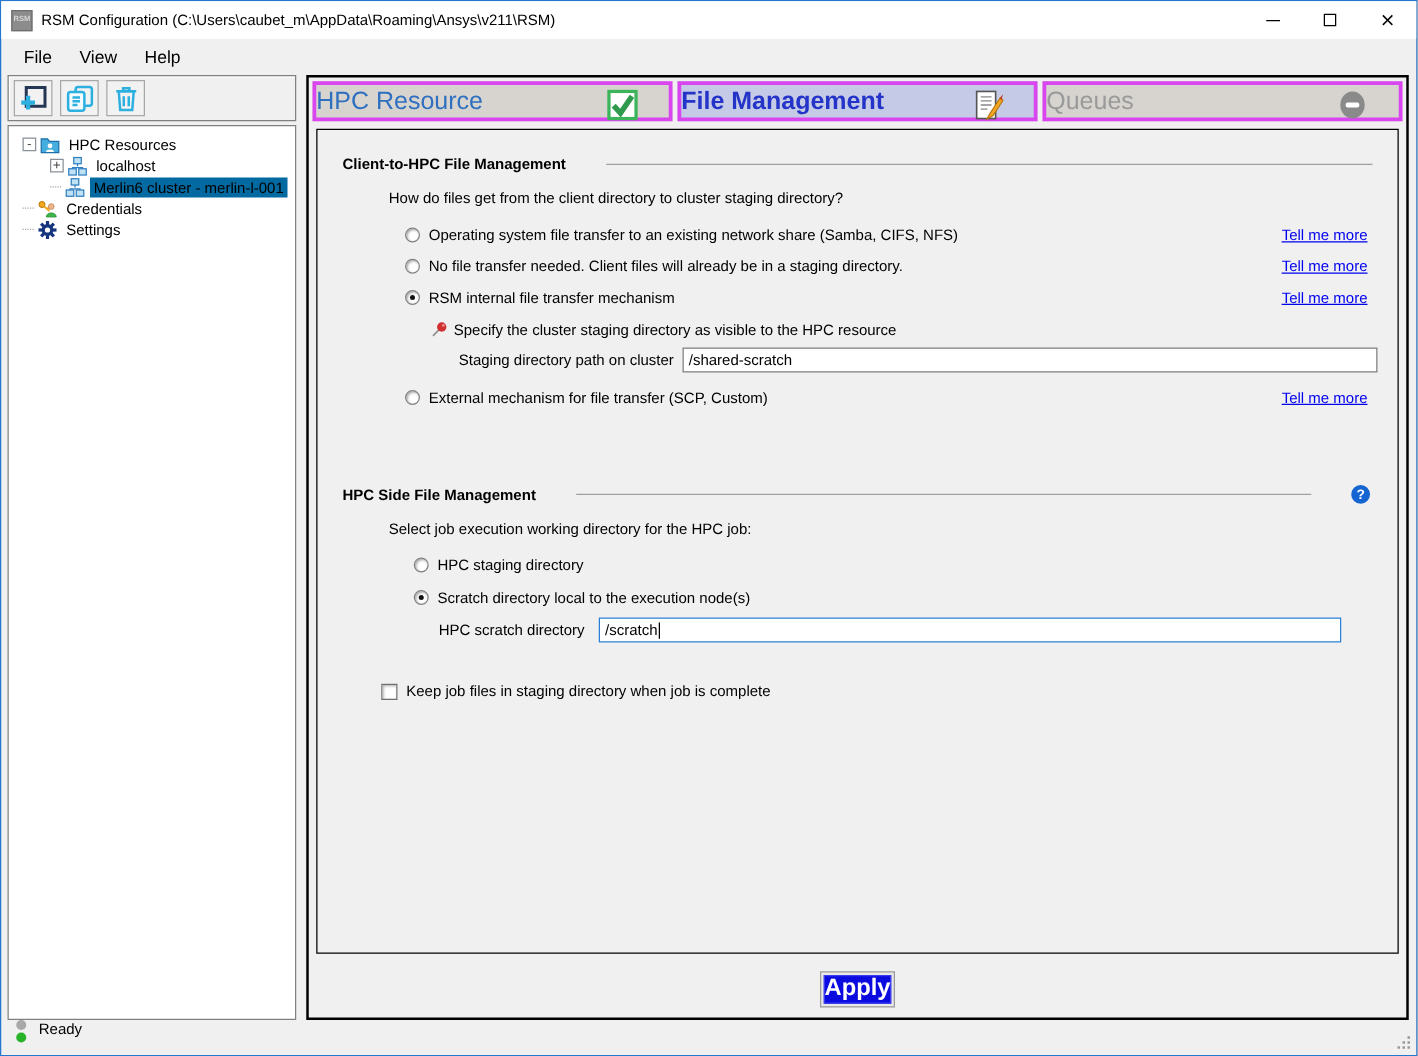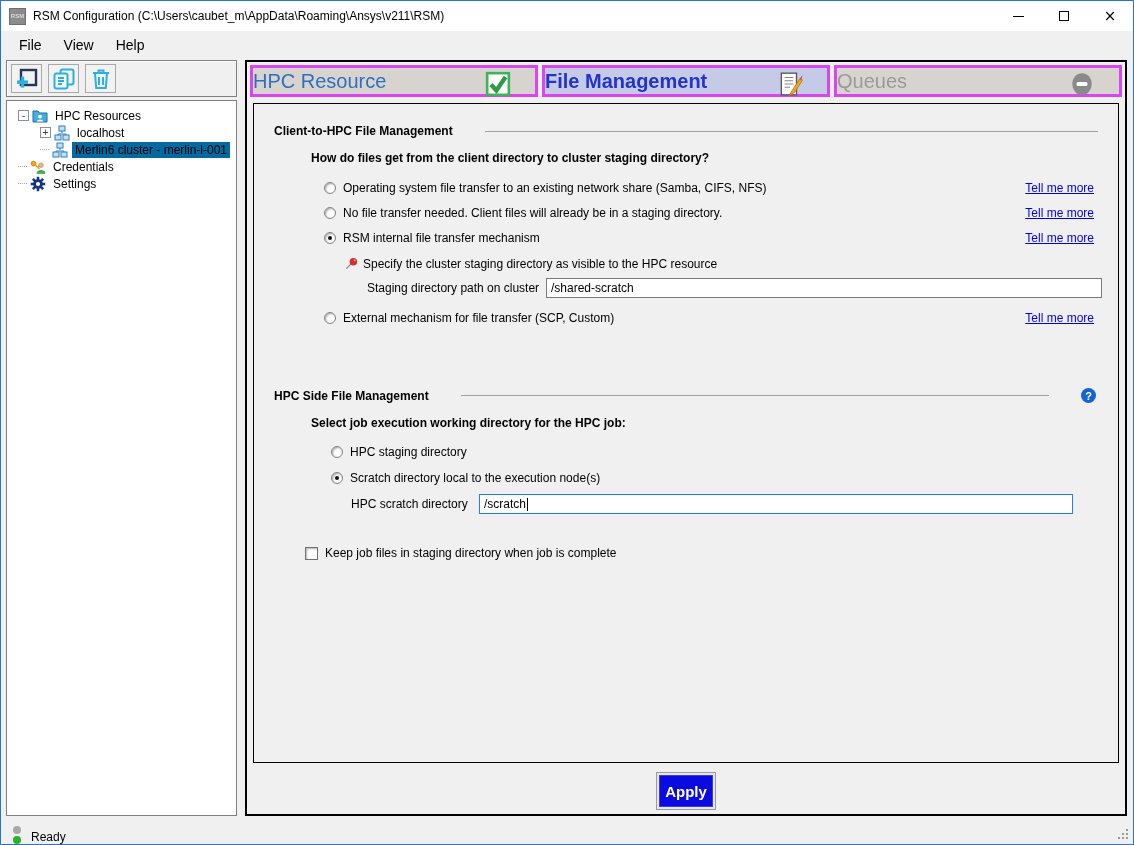--- a/index.html
+++ b/index.html
@@ -45,21 +45,21 @@
   .tab { flex:1; height:32px; border:3px solid #d946ef; display:flex; align-items:center; justify-content:flex-start;
     position:relative; font-size:20px; background:#d7d4cf; }
   .tab .tab-icon { position:absolute; right:24px; top:3px; }
   .tab-complete { color:#2e6fc0; }
   .tab-active { background:#c5cbe6; color:#2433c8; font-weight:bold; }
   .tab-disabled { color:#9a9a9a; }
   .content { flex:1; margin:4px 6px 5px 6px; border:1px solid #000; background:#f0f0f0; overflow:hidden; }
   .sec-head { display:flex; align-items:center; padding:0 20px 0 20px; margin-top:20px;gap:22px; }
   .sec-title { font-weight:bold; font-size:12px; white-space:nowrap; }
   .hline { flex:1; border-top:1px solid #a0a0a0; margin-left:10px; }
-  .question { margin:13px 0 0 57px; font-size:12px;font-weight:bold; }
+  .question { margin:13px 0 0 57px; font-size:12px; }
   .opt-row { display:flex; align-items:center; margin-left:70px; padding-right:24px; }
   .radio { width:12px; height:12px; border-radius:50%; background:#fff; border:1px solid #818181;
     box-shadow:inset 1px 1px 2px rgba(0,0,0,.35); margin-right:7px; flex:none; position:relative; }
   .radio.checked::after { content:""; position:absolute; left:3px; top:3px; width:4px; height:4px;
     border-radius:50%; background:#111; }
   .opt-label { font-size:12px; }
   .tell-link { margin-left:auto; color:#0000ee; text-decoration:underline; font-size:12px; }
   .pin-row { display:flex; align-items:center; margin:11px 0 0 90px; }
   .pin-row .txt { font-size:12px; margin-left:4px; }
   .field-row { display:flex; align-items:center; }
@@ -67,24 +67,24 @@
     padding-left:4px; font-size:12px; }
   .textbox.focused { border-color:#2a7fd4; }
   .caret { width:1px; height:13px; background:#000; margin-left:1px; }
   .checkbox { width:13px; height:13px; background:#fff; border:1px solid #707070;
     box-shadow:inset 1px 1px 2px rgba(0,0,0,.3); margin-right:7px; flex:none; }
   .help-badge { width:15px; height:15px; border-radius:50%; background:#1464d2; color:#fff; font-weight:bold;
     font-size:11px; display:flex; align-items:center; justify-content:center; margin-left:10px; flex:none; }
   
   .apply-row { height:46px; display:flex; align-items:center; justify-content:center; flex:none; }
   .apply-frame { border:1px solid #9a9a9a; background:#e8e8e8; padding:2px; }
-  .apply-btn { width:54px; height:32px; background:#0b0be0; color:#fff; font-weight:bold; font-size:15px;
+  .apply-btn { width:54px; height:23px; background:#0b0be0; color:#fff; font-weight:bold; font-size:19px;
     border:1px solid #3a3af0; display:flex; align-items:center; justify-content:center; }
   
-  .statusbar { flex:1; display:flex; align-items:flex-end; padding-left:12px; position:relative; }
+  .statusbar { flex:1; display:flex; align-items:flex-start; padding-left:12px; position:relative; }
   .lights { display:flex; flex-direction:column; gap:2px; margin-right:10px; }
   .dot { width:8px; height:8px; border-radius:50%; }
   .dot-gray { background:#a8a8a8; } .dot-green { background:#28b428; }
   .grip { position:absolute; right:5px; bottom:5px; width:2px; height:2px; background:#9a9a9a;
     box-shadow:-4px 0 #9a9a9a,-8px 0 #9a9a9a,0 -4px #9a9a9a,-4px -4px #9a9a9a,0 -8px #9a9a9a; }
   svg { display:block; }
 </style>
 </head>
 <body>
 

